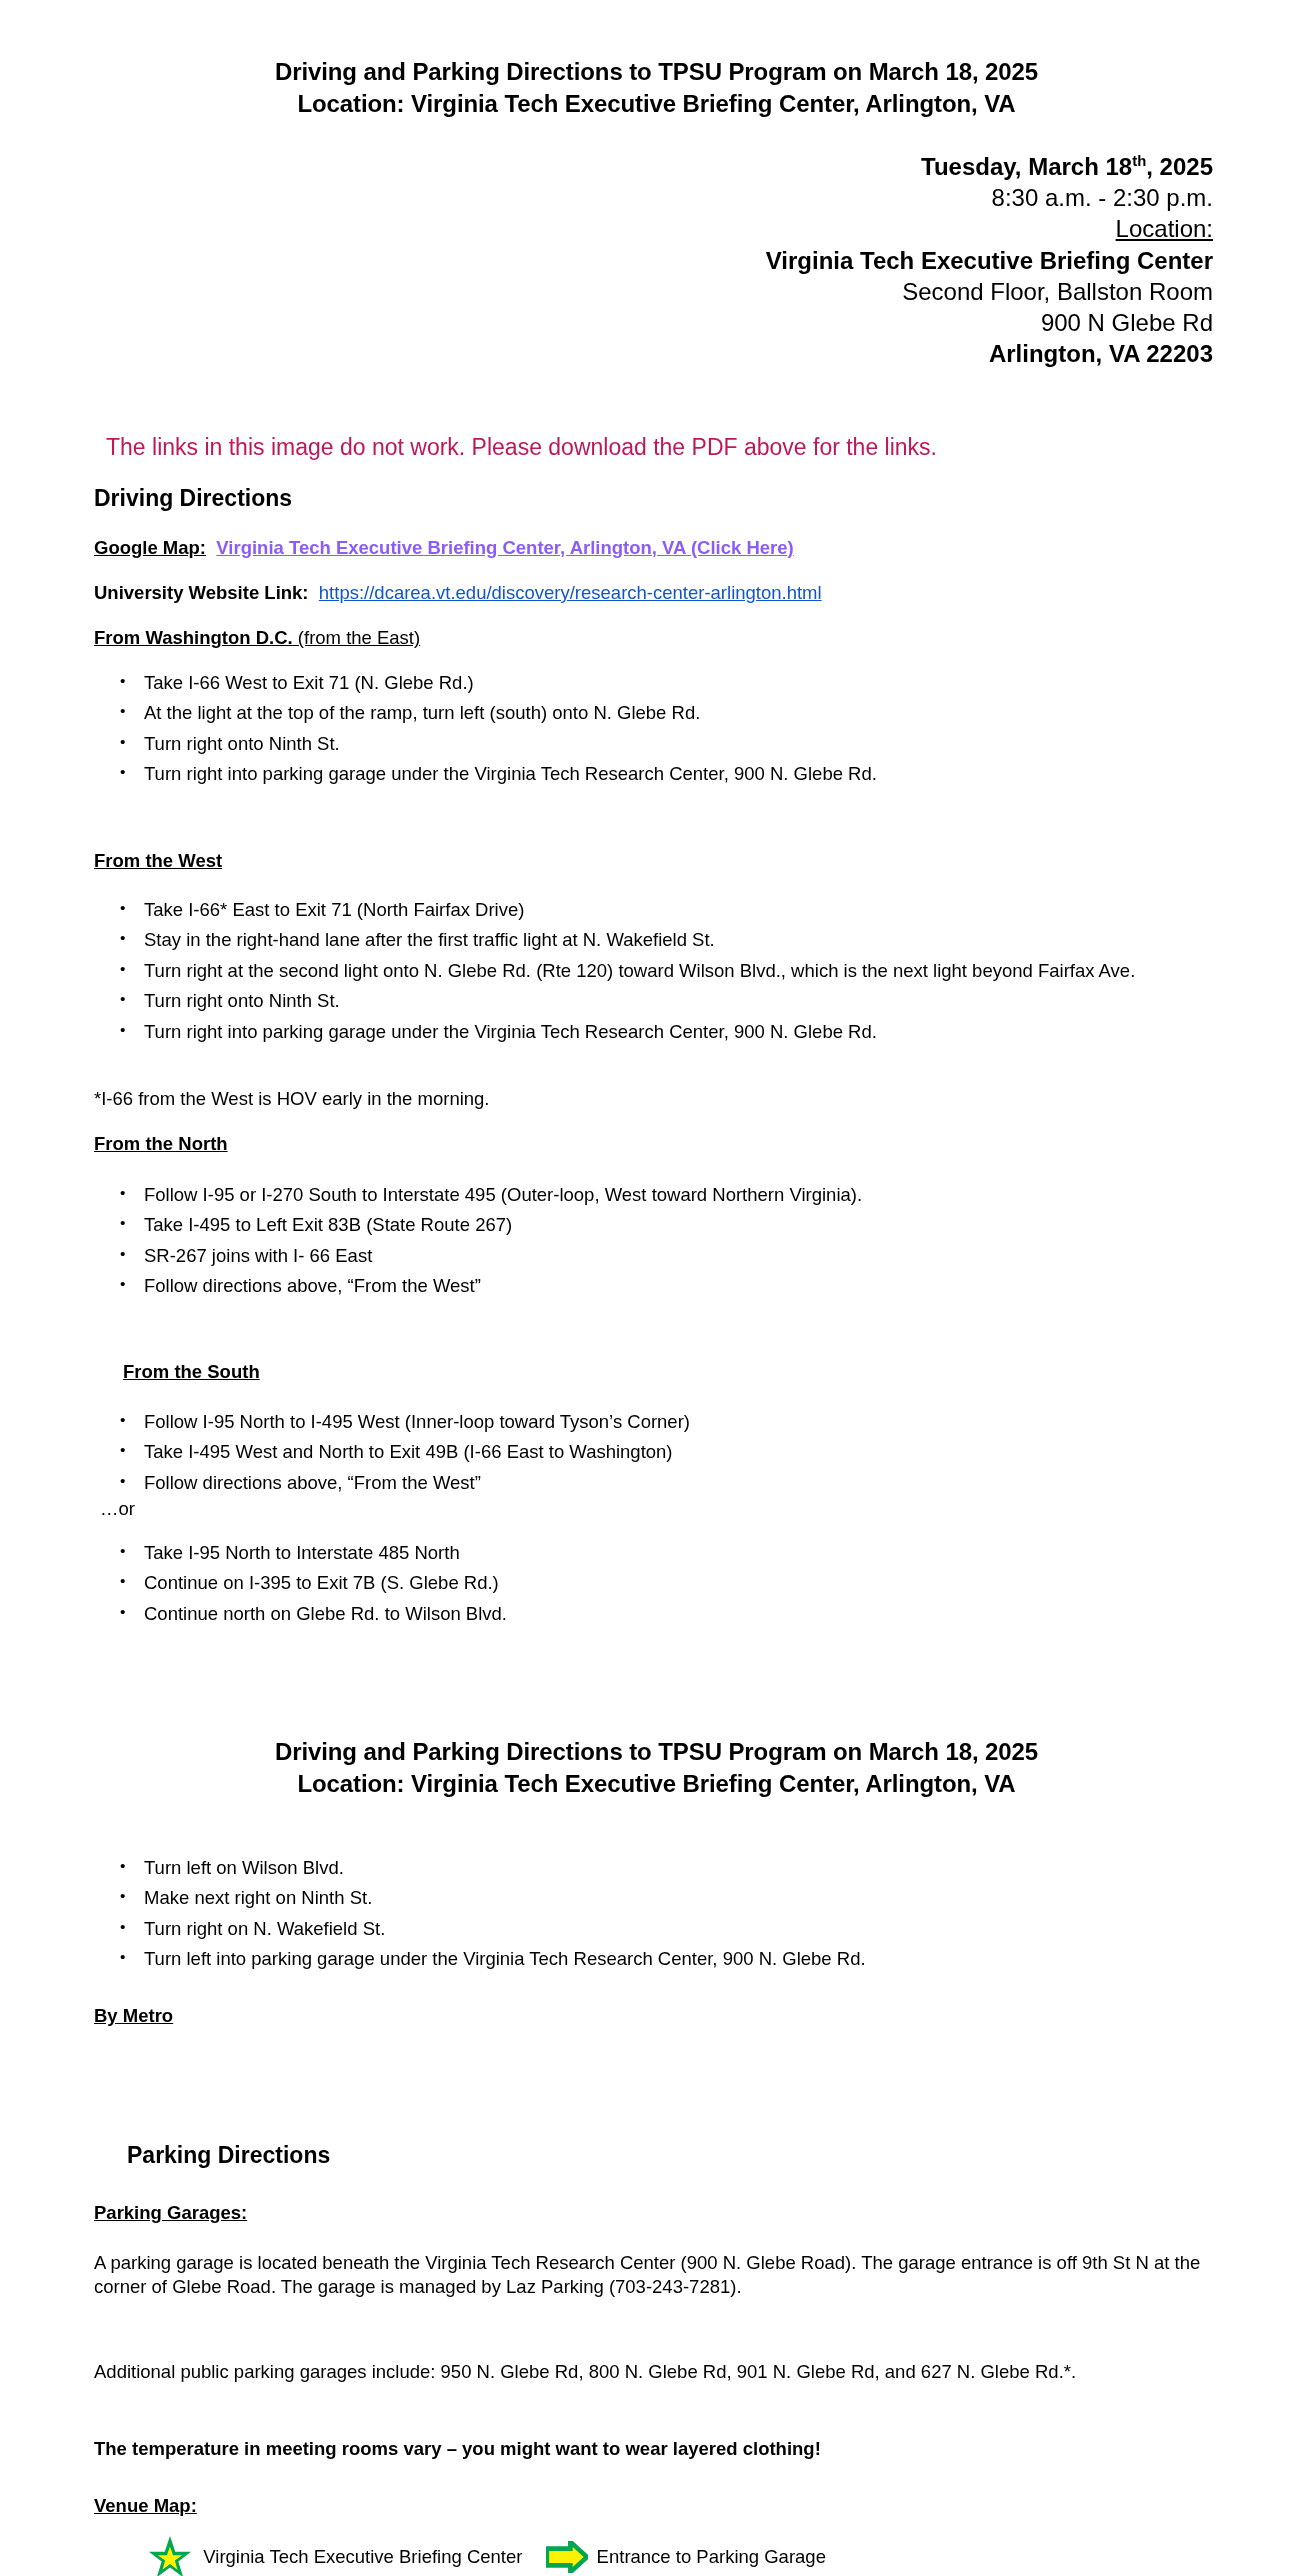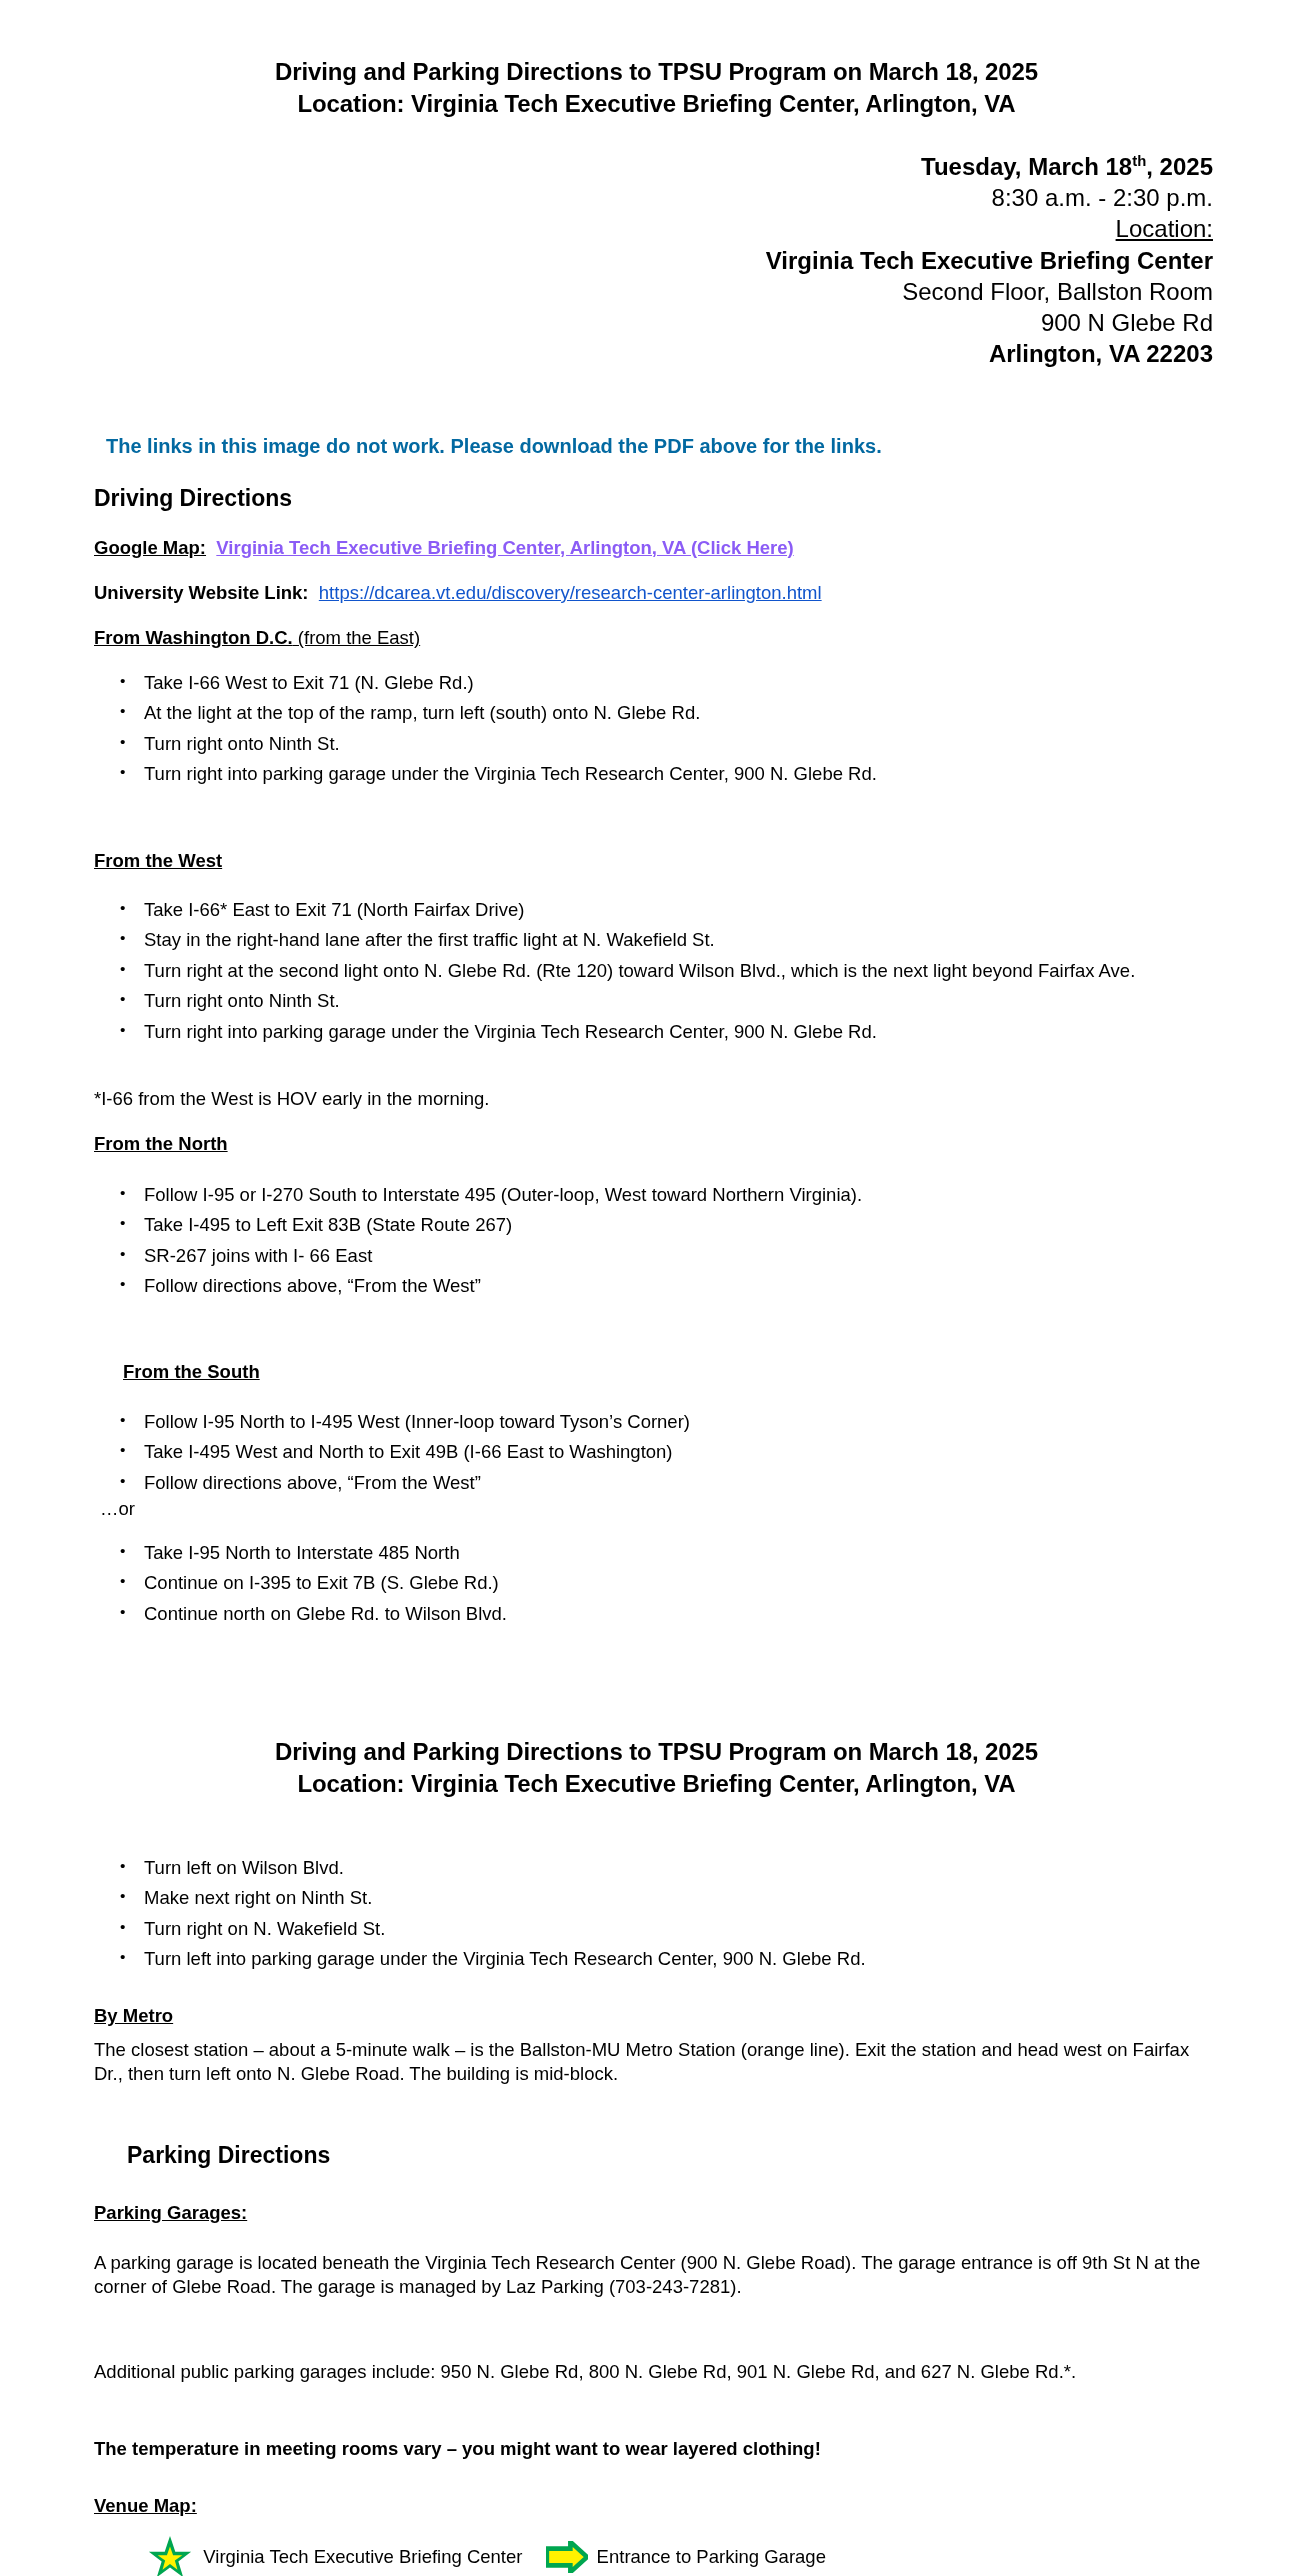--- a/index.html
+++ b/index.html
@@ -32,23 +32,23 @@
   }
   .center-block {
     text-align: right;
     font-size: 24px;
     line-height: 1.30;
   }
   .center-block .bold { font-weight: bold; }
   .u { text-decoration: underline; }
 
   .warn {
-    color: #0369a1;
-    font-weight: bold;
-    font-size: 20px;
+    color: #be185d;
+    font-weight: normal;
+    font-size: 23px;
     line-height: 1.3;
   }
 
   .h-section {
     font-size: 23px;
     font-weight: bold;
     line-height: 1.25;
   }
   .h-sub {
     font-size: 18.5px;
@@ -224,21 +224,20 @@
 
   <ul class="bl abs" style="left:80px; top:1855px; width:1170px;">
     <li>Turn left on Wilson Blvd.</li>
     <li>Make next right on Ninth St.</li>
     <li>Turn right on N. Wakefield St.</li>
     <li>Turn left into parking garage under the Virginia Tech Research Center, 900 N. Glebe Rd.</li>
   </ul>
 
   <div class="abs h-sub" style="left:94px; top:2004px;">By Metro</div>
 
-  <div class="abs p-text" style="left:94px; top:2038px; width:1118px;">The closest station – about a 5-minute walk – is the Ballston-MU Metro Station (orange line). Exit the station and head west on Fairfax Dr., then turn left onto N. Glebe Road. The building is mid-block.</div>
 
   <div class="abs h-section" style="left:94px; top:2141px;margin-left:33px;">Parking Directions</div>
 
   <div class="abs h-sub" style="left:94px; top:2201px;">Parking Garages:</div>
 
   <div class="abs p-text" style="left:94px; top:2251px; width:1128px;">A parking garage is located beneath the Virginia Tech Research Center (900 N. Glebe Road). The garage entrance is off 9th St N at the corner of Glebe Road. The garage is managed by Laz Parking (703-243-7281).</div>
 
   <div class="abs p-text" style="left:94px; top:2360px; width:1128px;">Additional public parking garages include: 950 N. Glebe Rd, 800 N. Glebe Rd, 901 N. Glebe Rd, and 627 N. Glebe Rd.*.</div>
 
   <div class="abs p-bold" style="left:94px; top:2437px; width:1128px;">The temperature in meeting rooms vary – you might want to wear layered clothing!</div>

